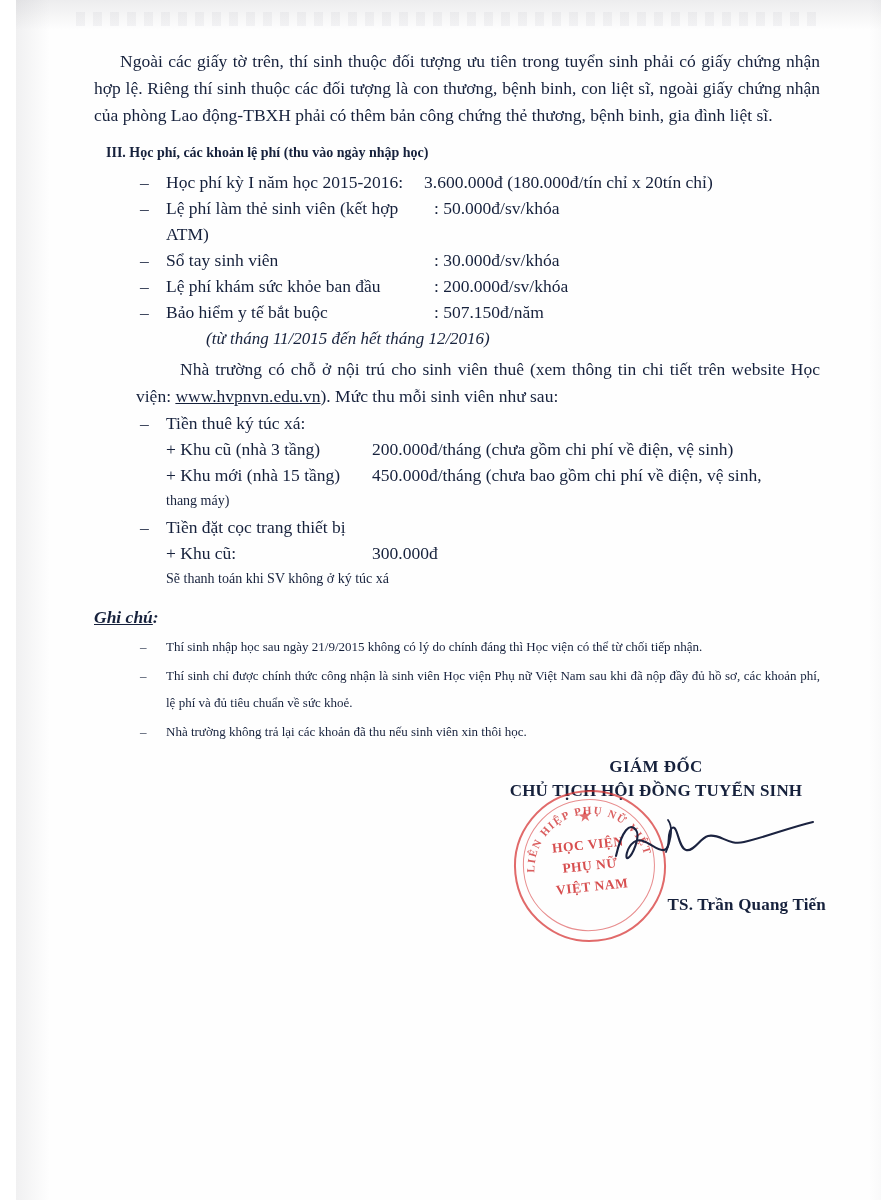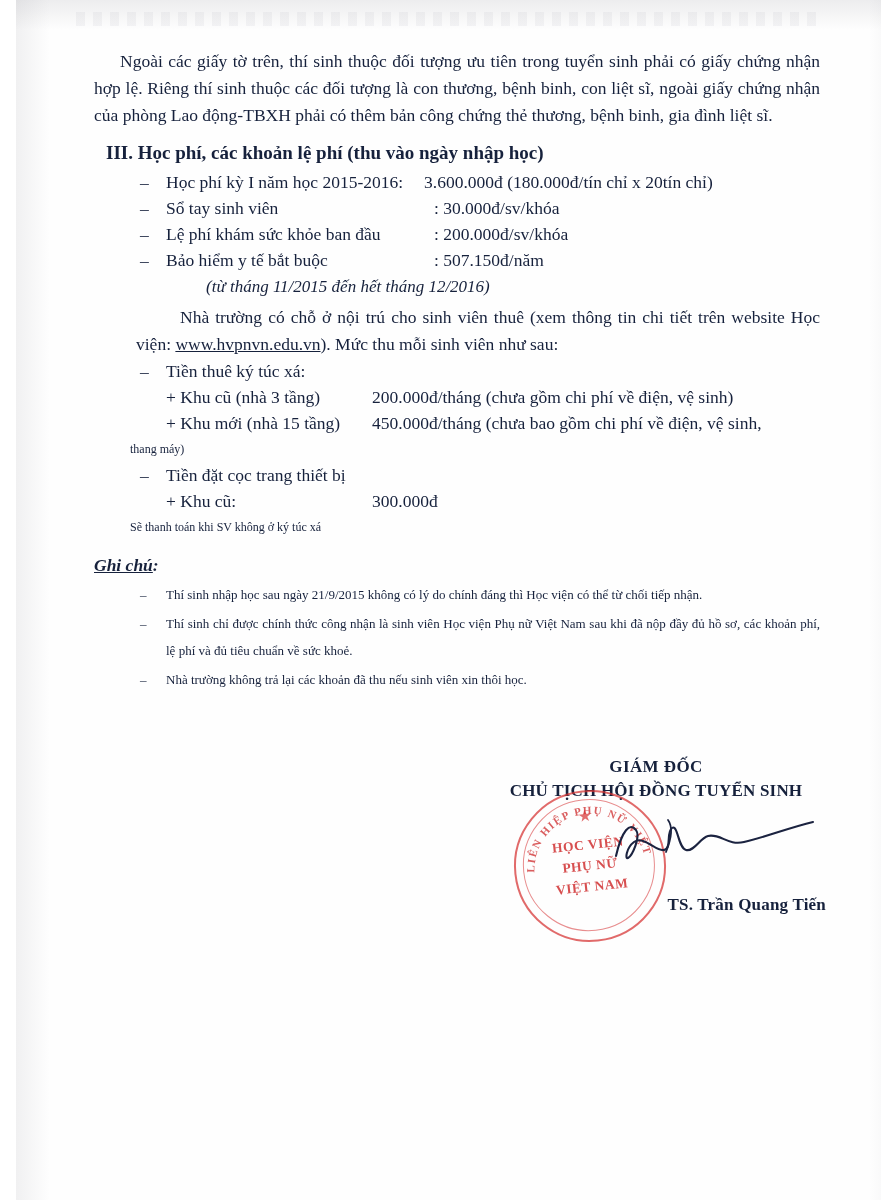--- a/index.html
+++ b/index.html
@@ -70,21 +70,21 @@
 
   .para {
     font-size: 17.5px;
     line-height: 27px;
     text-align: justify;
     text-indent: 26px;
     margin-bottom: 8px;
   }
 
   .section-head {
-    font-size: 19px;
+    font-size: 14px;
     font-weight: bold;
     line-height: 27px;
     margin-top: 10px;
     margin-bottom: 3px;
     margin-left: 12px;
   }
 
   ul.dash {
     list-style: none;
     margin: 0;
@@ -161,23 +161,23 @@
     display: flex;
   }
   .sub-row .k {
     width: 206px;
     flex: 0 0 206px;
   }
   .sub-row .v {
     flex: 1 1 auto;
   }
   .sub-cont {
-    font-size: 12px;
+    font-size: 14px;
     line-height: 26px;
-    margin-left: 36px;
+    margin-left: 72px;
   }
 
   .dep-row {
     font-size: 17.5px;
     line-height: 26px;
     margin-left: 72px;
     display: flex;
   }
   .dep-row .k {
     width: 206px;
@@ -333,20 +333,26 @@
 
     <p class="para">Ngoài các giấy tờ trên, thí sinh thuộc đối tượng ưu tiên trong tuyển sinh phải có giấy chứng nhận hợp lệ. Riêng thí sinh thuộc các đối tượng là con thương, bệnh binh, con liệt sĩ, ngoài giấy chứng nhận của phòng Lao động-TBXH phải có thêm bản công chứng thẻ thương, bệnh binh, gia đình liệt sĩ.</p>
 
     <div class="section-head">III. Học phí, các khoản lệ phí (thu vào ngày nhập học)</div>
 
     <ul class="dash">
       <li>
         <div class="fee-row fee-row-first">
           <span class="fee-label fee-name-w">Học phí kỳ I năm học 2015-2016:</span>
           <span class="fee-val">3.600.000đ (180.000đ/tín chỉ x 20tín chỉ)</span>
+        </div>
+      </li>
+      <li>
+        <div class="fee-row">
+          <span class="fee-label fee-name-w">Lệ phí làm thẻ sinh viên (kết hợp ATM)</span>
+          <span class="fee-val">: 50.000đ/sv/khóa</span>
         </div>
       </li>
       <li>
         <div class="fee-row">
           <span class="fee-label fee-name-w">Sổ tay sinh viên</span>
           <span class="fee-val">: 30.000đ/sv/khóa</span>
         </div>
       </li>
       <li>
         <div class="fee-row">

